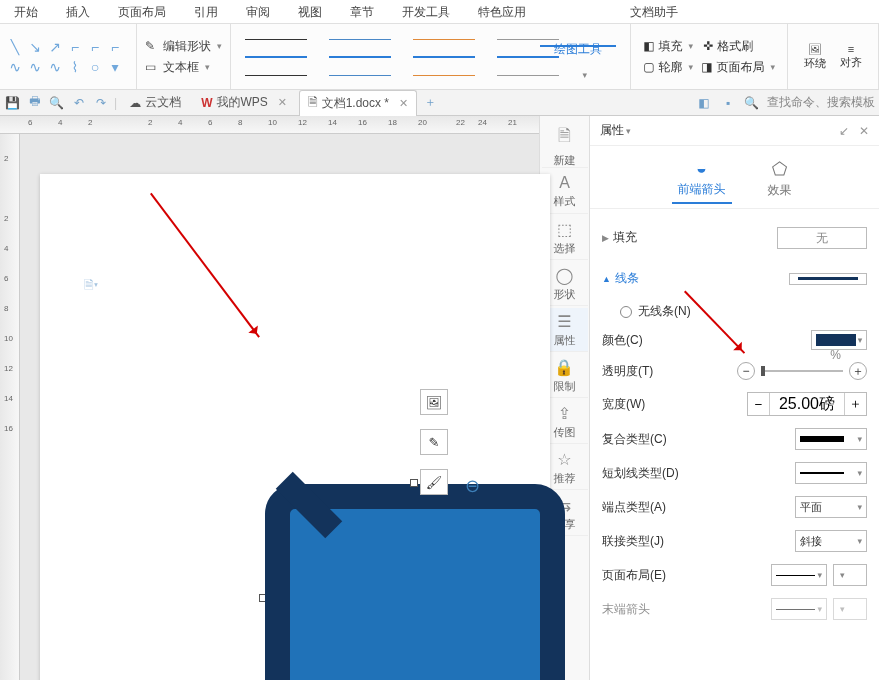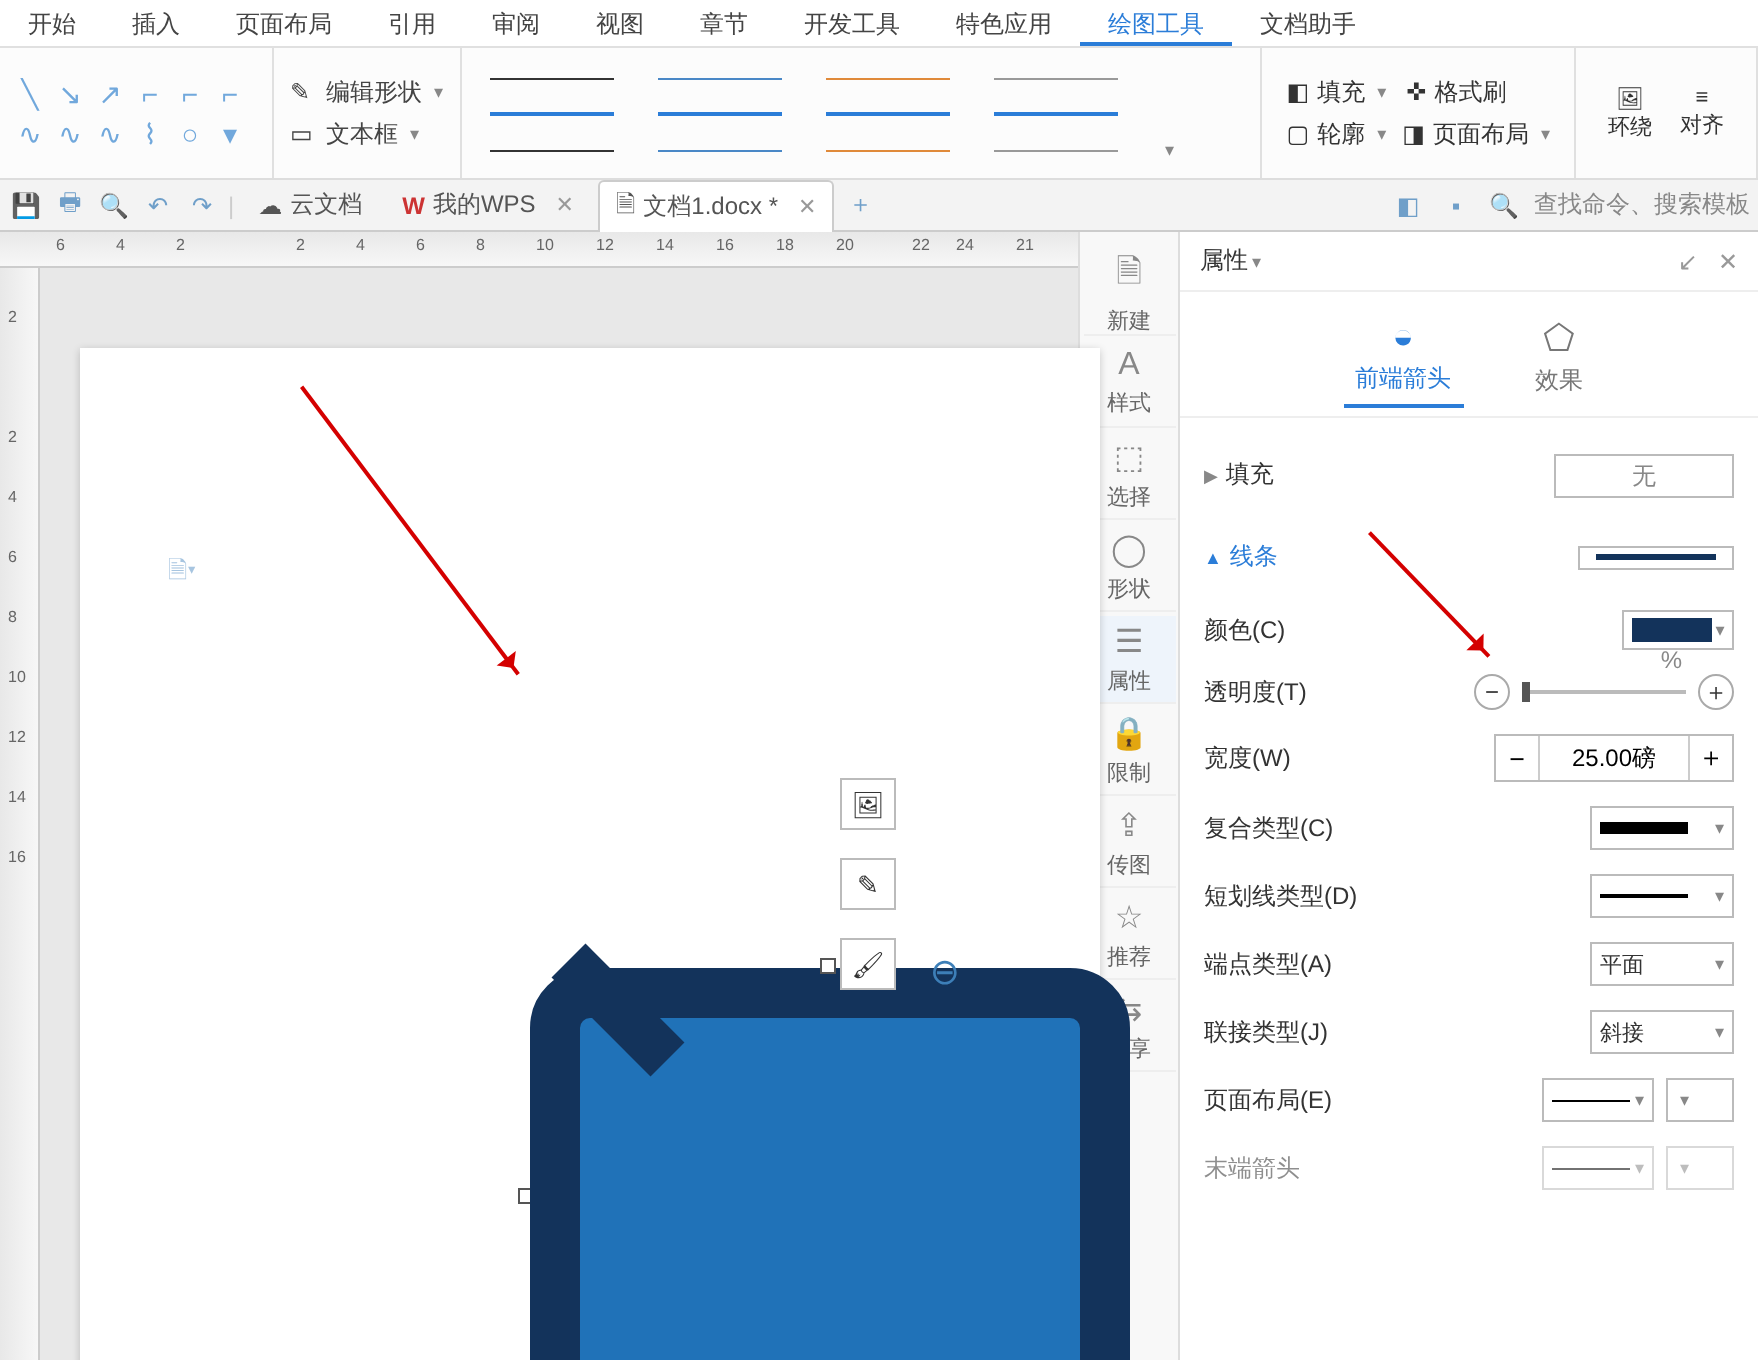--- a/index.html
+++ b/index.html
@@ -1,21 +1,21 @@
 <!DOCTYPE html>
 <html><head>
 <meta charset="utf-8">
 <style>
 * { box-sizing: border-box; margin: 0; padding: 0; font-family: "Microsoft YaHei", sans-serif; }
 body { width: 879px; height: 680px; background: #fff; overflow: hidden; font-size: 12px; color: #333; position: relative; }
 
 
 .ribbon-tabs { display: flex; height: 24px; background: #fff; border-bottom: 1px solid #e0e0e0; }
 .ribbon-tab { padding: 4px 14px; cursor: pointer; color: #444; font-size: 12px; }
-.ribbon-tab.active { color: #2b7dd8; border-bottom: 2px solid #2b7dd8; }
+.ribbon-tab.active { color: #2b7dd8; border-bottom: 2px solid #2b7dd8; margin-top: 37px; }
 
 
 .ribbon-toolbar { display: flex; height: 66px; background: #fcfcfc; border-bottom: 1px solid #ddd; }
 .tool-group { border-right: 1px solid #e0e0e0; padding: 4px 8px; display: flex; flex-direction: column; justify-content: center; }
 .line-icons { display: flex; flex-wrap: wrap; width: 120px; gap: 6px; }
 .line-ico { width: 14px; height: 14px; display: inline-flex; align-items: center; justify-content: center; color: #71a8dc; font-size: 14px; }
 .edit-shape-row { display: flex; align-items: center; gap: 4px; padding: 2px 0; color: #444; }
 .dropdown-caret { font-size: 9px; color: #888; margin-left: 2px; }
 .color-row { height: 18px; display: flex; align-items: center; gap: 22px; padding: 4px; }
 .color-layer { width: 62px; height: 2px; display: inline-block; border-bottom-style: solid; border-bottom-width: 1px; }
@@ -67,21 +67,21 @@
 .radio-row { display: flex; align-items: center; gap: 6px; padding: 4px 0 4px 18px; }
 .radio-dot { width: 12px; height: 12px; border: 1px solid #888; border-radius: 50%; display: inline-flex; align-items: center; justify-content: center; }
 .radio-dot.checked::after { content: ''; width: 6px; height: 6px; border-radius: 50%; background: #2b7dd8; }
 .prop-row { display: flex; align-items: center; justify-content: space-between; padding: 6px 0; }
 .swatch { width: 56px; height: 20px; border: 1px solid #bbb; display: flex; align-items: center; justify-content: center; }
 .swatch-inner { width: 40px; height: 12px; background: #13335b; }
 .combo { width: 72px; height: 22px; border: 1px solid #bbb; display: flex; align-items: center; justify-content: space-between; padding: 0 4px; font-size: 11px; }
 .spinner { display: flex; align-items: center; border: 1px solid #bbb; height: 24px; }
 .spinner button { width: 22px; height: 22px; border: none; background: #fff; border-right: 1px solid #ccc; cursor: pointer; }
 .spinner button:last-child { border-right: none; border-left: 1px solid #ccc; }
-.spinner input { width: 74px; border: none; text-align: center; font-size: 12px; outline: none; }
+.spinner input { width: 74px; border: none; text-align: center; font-size: 16px; outline: none; }
 .slider-row { display: flex; align-items: center; gap: 6px; }
 .circ-btn { width: 18px; height: 18px; border: 1px solid #aaa; border-radius: 50%; display: inline-flex; align-items: center; justify-content: center; font-size: 12px; background: #fff; }
 .slider-track { flex: 1; height: 2px; background: #bbb; position: relative; }
 .slider-thumb { position: absolute; left: 0; top: -4px; width: 4px; height: 10px; background: #555; }
 .dash-sample { width: 44px; height: 0; border-top: 2px solid #000; }
 .dash-sample.thick { border-top-width: 6px; }
 .none-btn { width: 90px; height: 22px; border: 1px solid #bbb; text-align: center; line-height: 20px; color: #888; }
 .line-preview { width: 78px; height: 12px; border: 1px solid #bbb; display: flex; align-items: center; justify-content: center; }
 .line-preview span { width: 60px; border-top: 3px solid #13335b; }
 .arrow-sample { width: 44px; height: 10px; display: flex; align-items: center; }
@@ -341,20 +341,24 @@
       <div class="prop-row">
         <div class="section-head">
           <span class="tri open">▲</span>
           <span style="color:#2b7dd8">线条</span>
         </div>
         <div class="line-preview">
             <span></span>
           </div>
       </div>
 
+      <div class="radio-row">
+        <span class="radio-dot"></span>
+        <span>无线条(N)</span>
+      </div>
 
       <div class="prop-row">
         <span>颜色(C)</span>
         <div class="swatch">
             <div class="swatch-inner"></div>
             <span class="dropdown-caret">▾</span>
           </div>
       </div>
 
       <div class="prop-row" style="position:relative">

